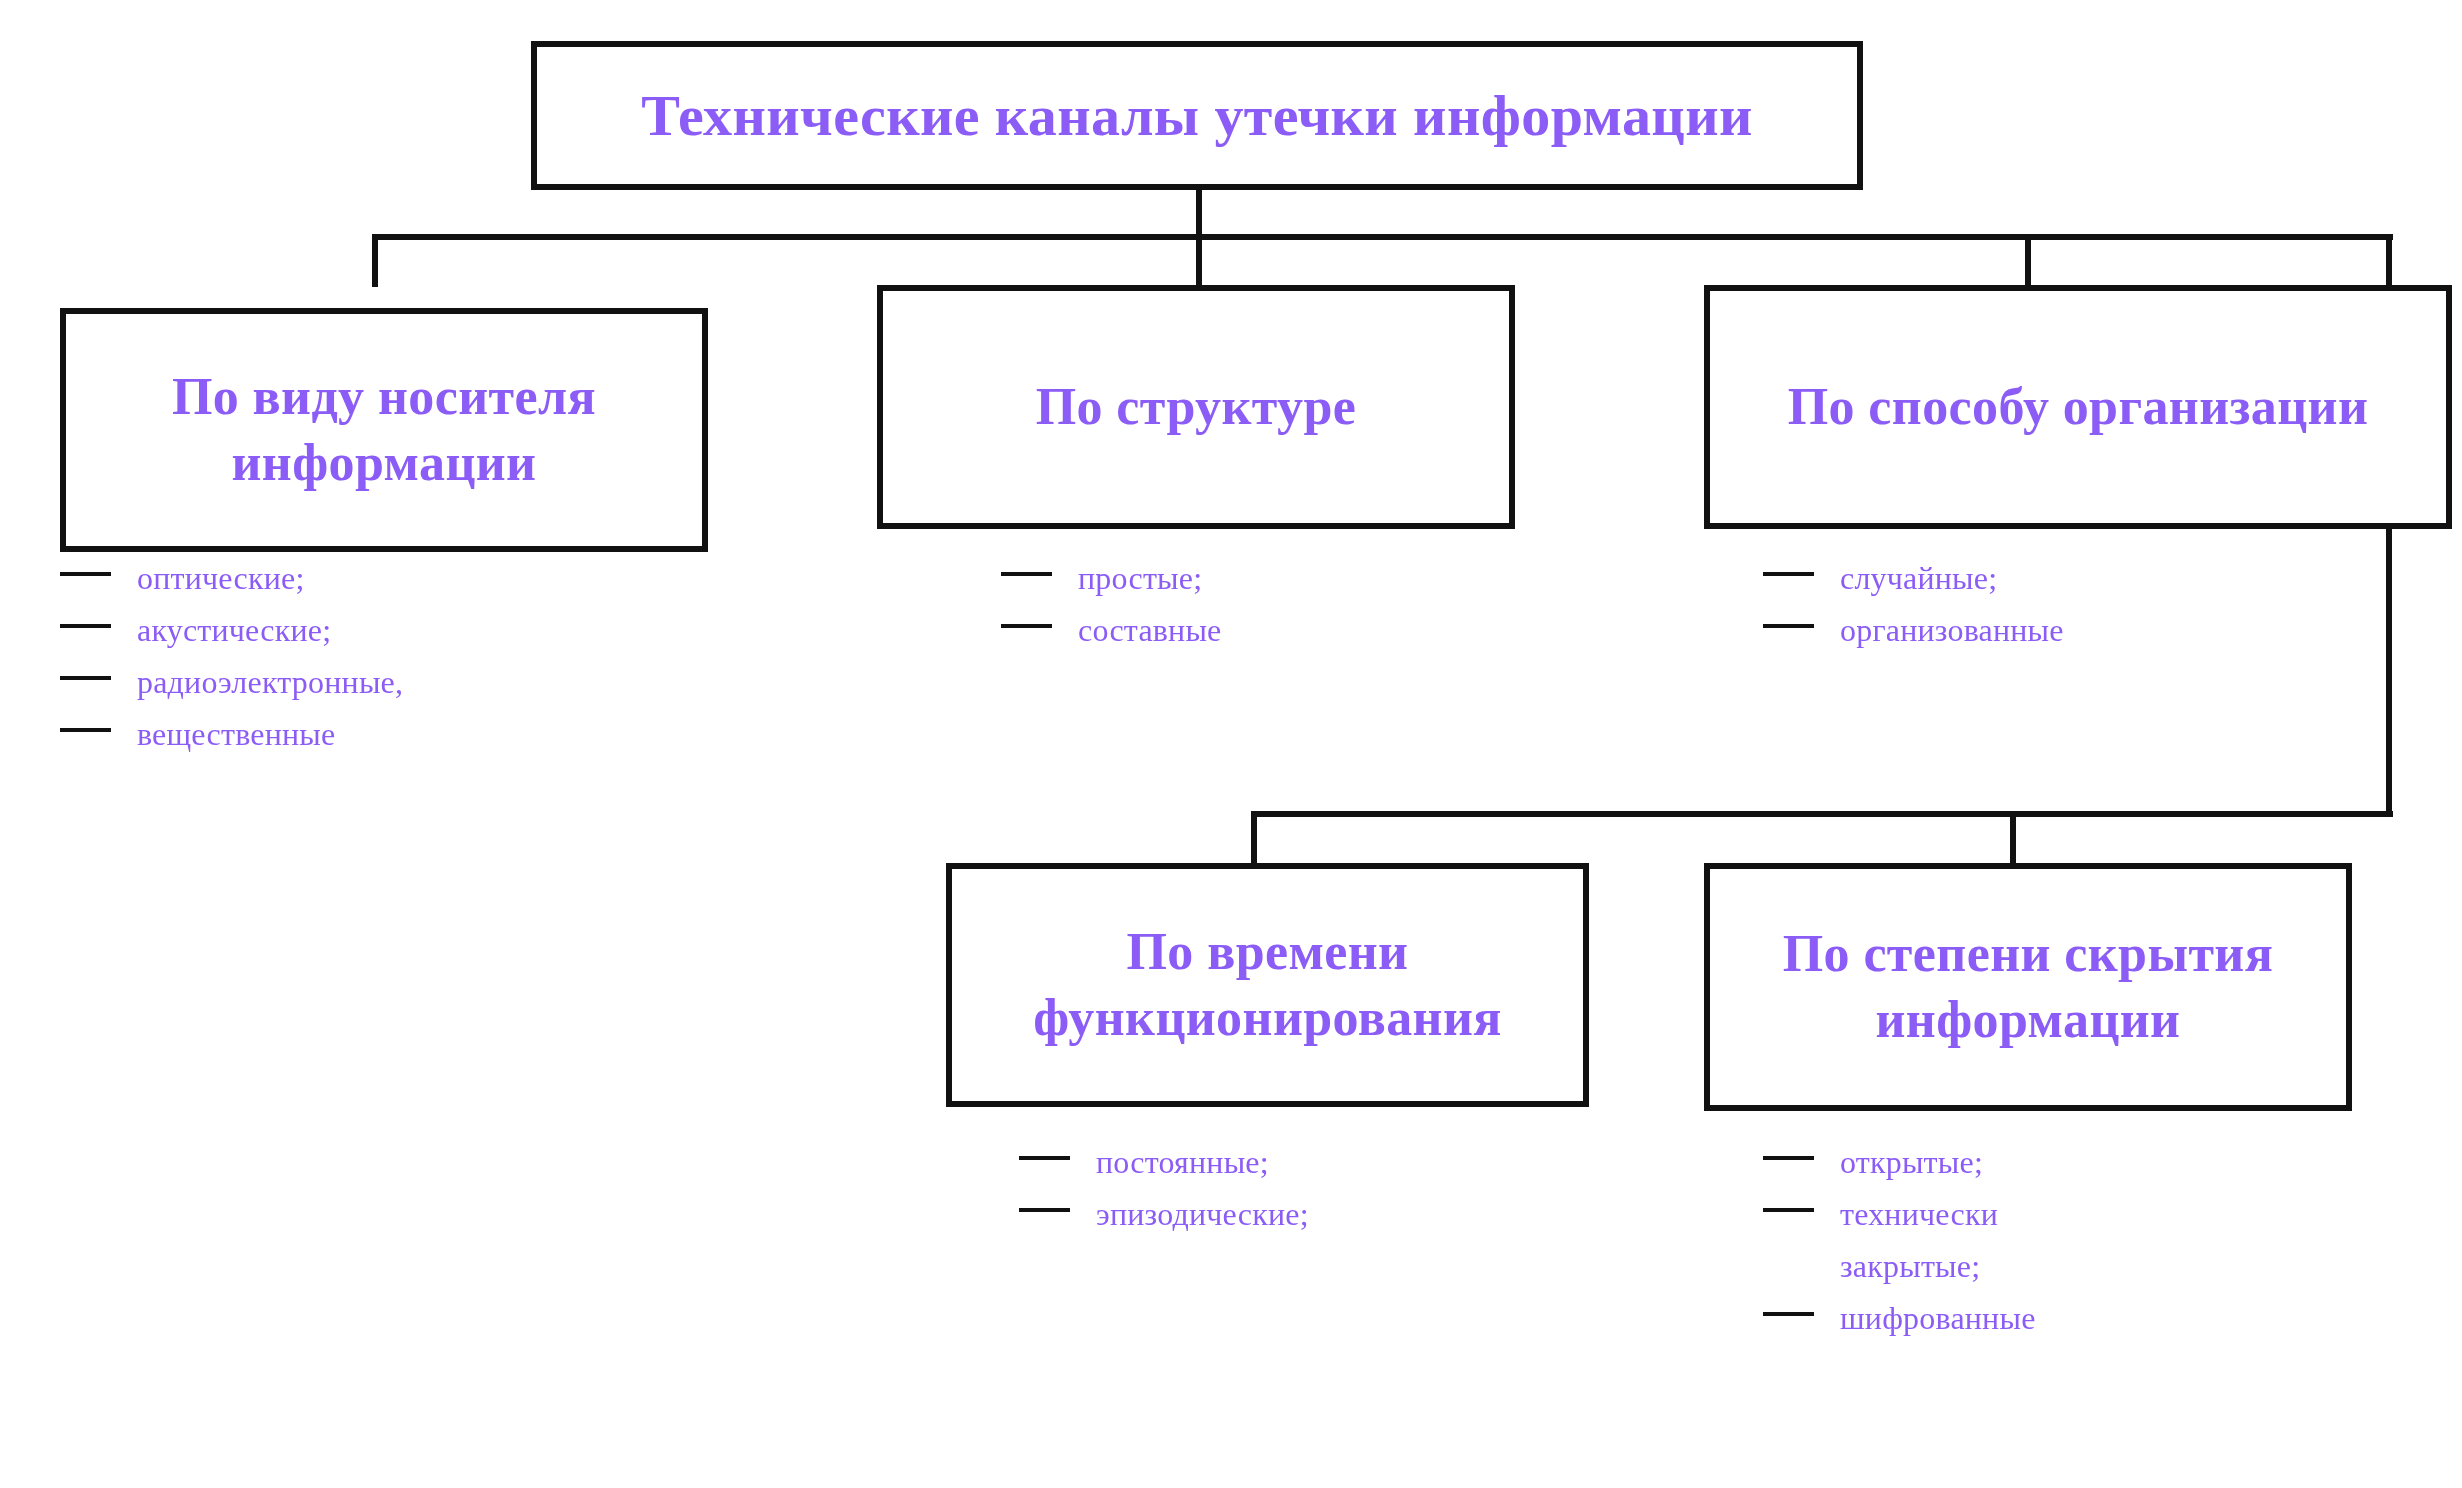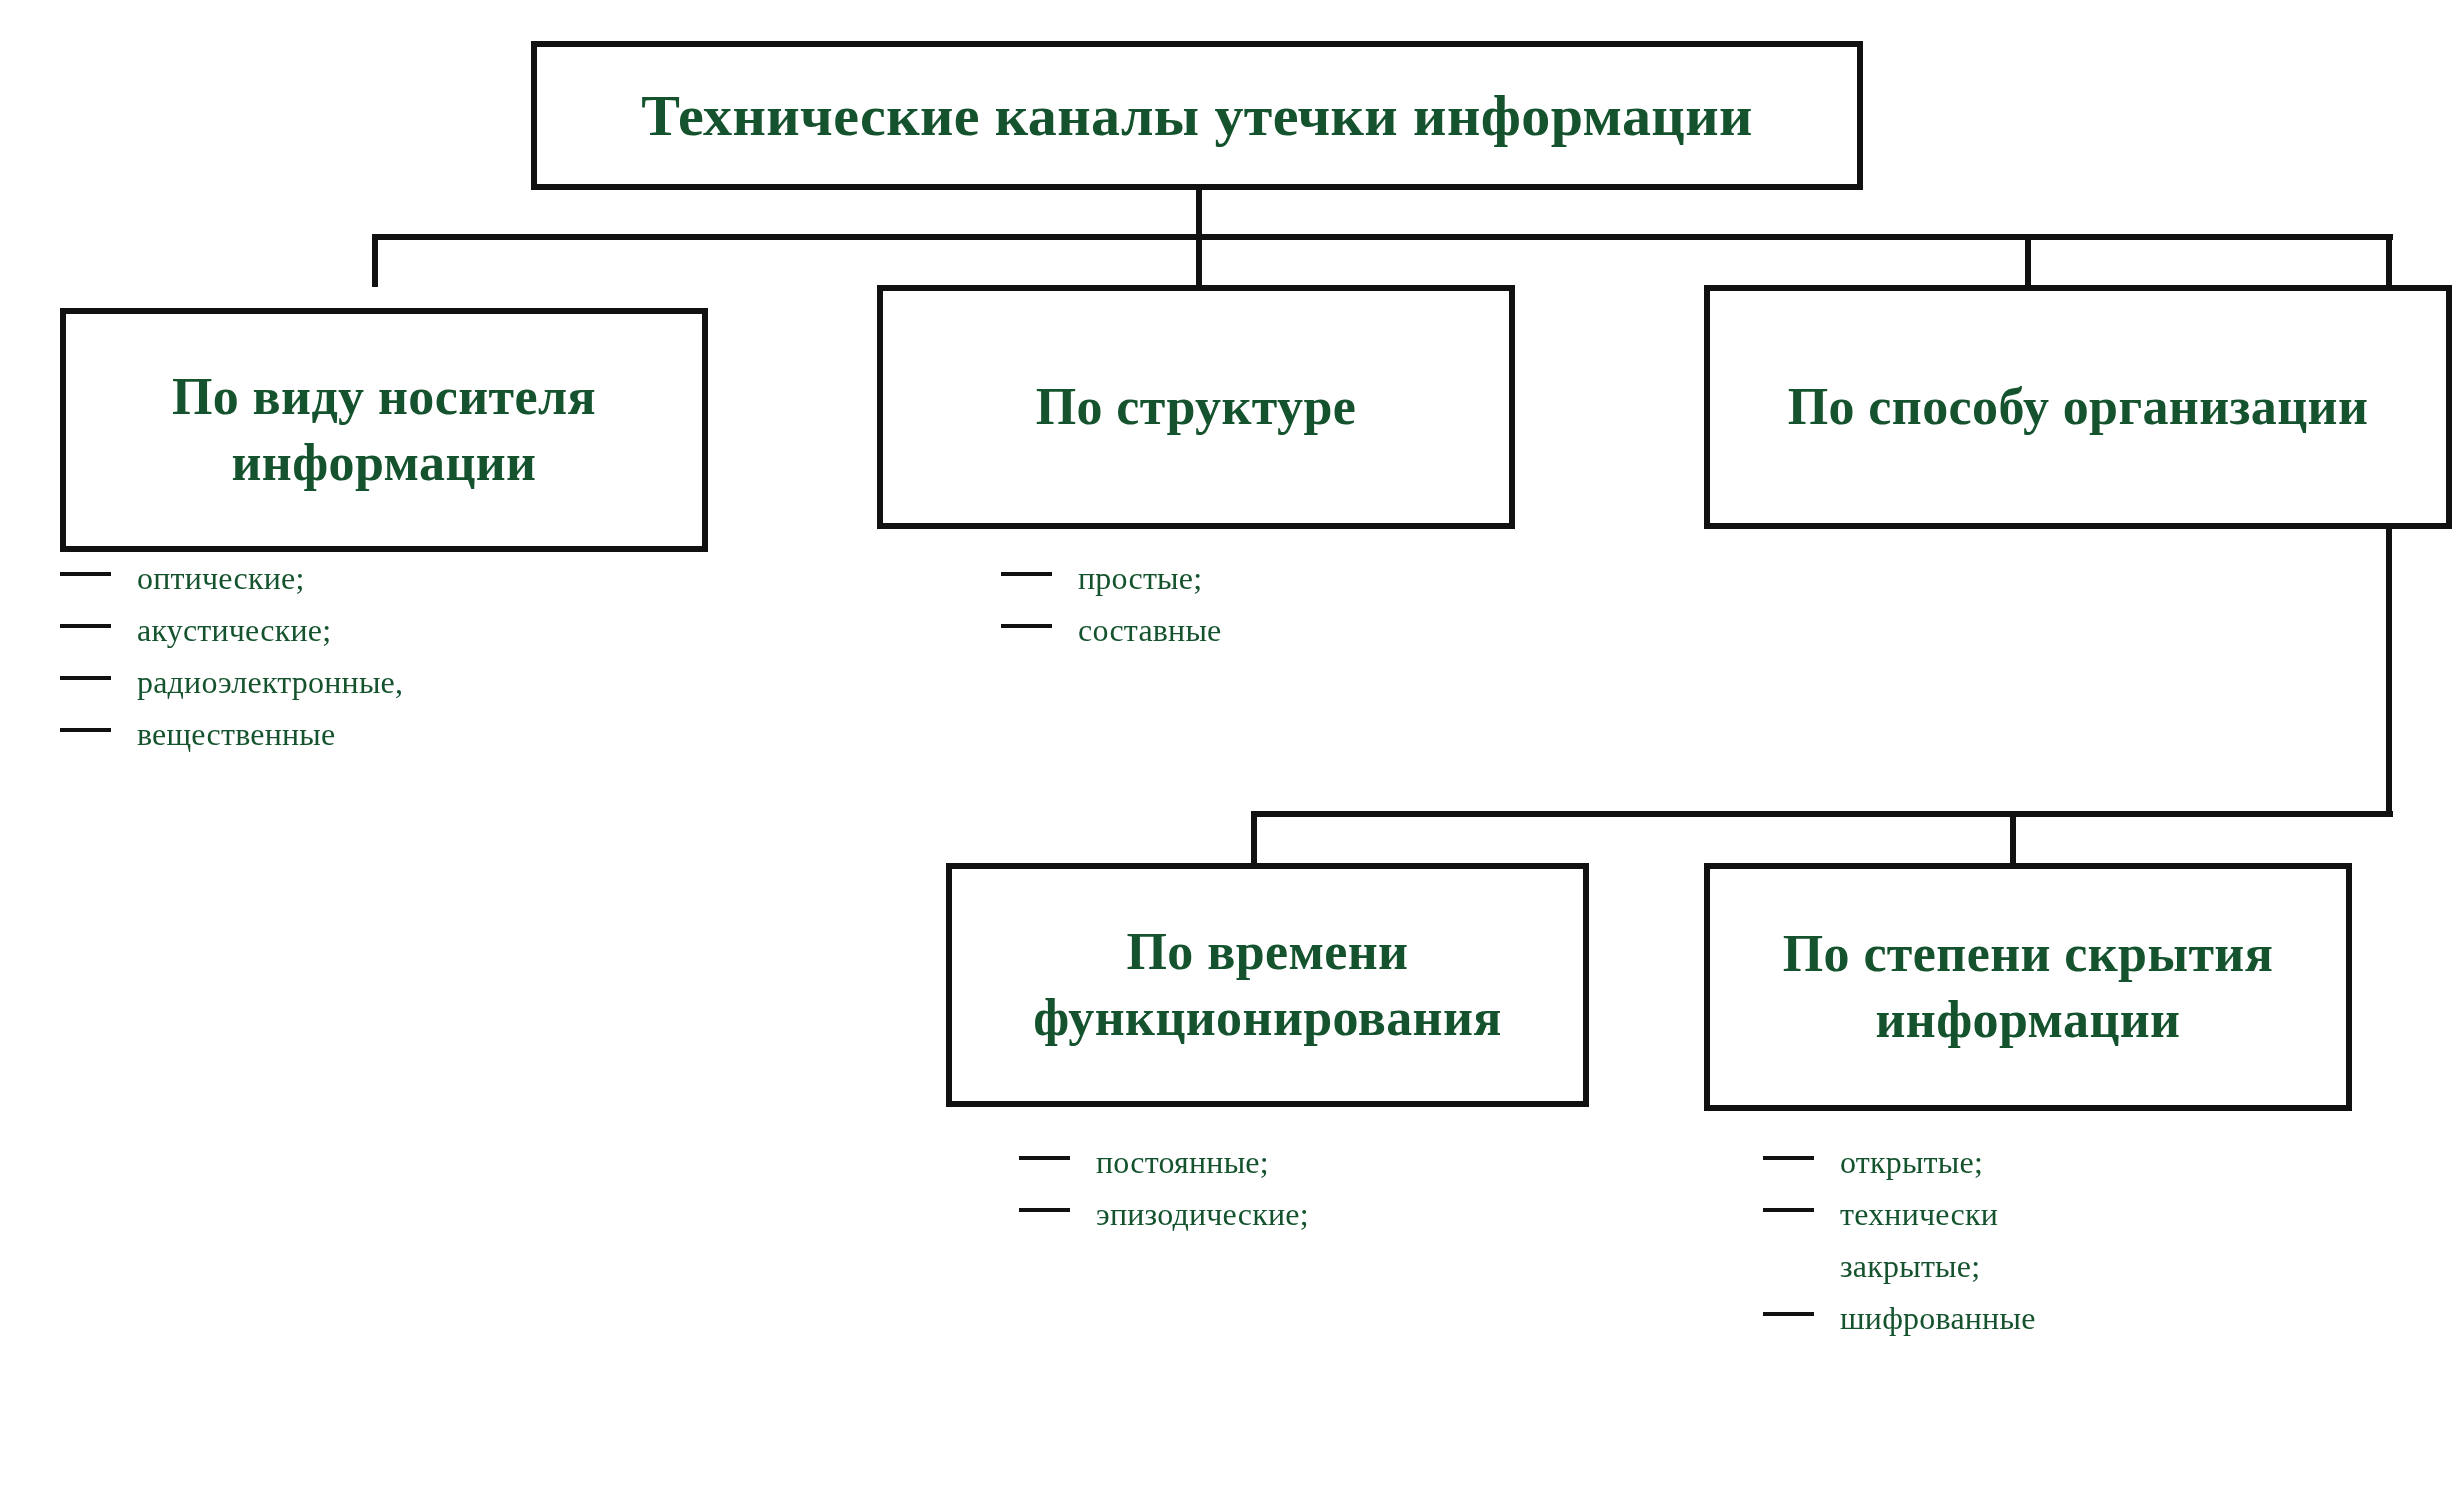--- a/index.html
+++ b/index.html
@@ -7,21 +7,21 @@
     padding: 0;
     background: #ffffff;
   }
   #canvas {
     position: relative;
     width: 2462px;
     height: 1489px;
     background: #ffffff;
     overflow: hidden;
     font-family: "Liberation Serif", "DejaVu Serif", serif;
-    color: #14532d;
+    color: #8b5cf6;
   }
 
   
   .box {
     position: absolute;
     box-sizing: border-box;
     border: 6.4px solid #111111;
     background: #ffffff;
     display: flex;
     align-items: center;
@@ -169,20 +169,30 @@
     <div class="bullet-row">
       <span class="bullet-dash"></span>
       <span class="bullet-text">простые;</span>
     </div>
     <div class="bullet-row">
       <span class="bullet-dash"></span>
       <span class="bullet-text">составные</span>
     </div>
   </div>
 
+  <div class="bullet-list" id="list-organize">
+    <div class="bullet-row">
+      <span class="bullet-dash"></span>
+      <span class="bullet-text">случайные;</span>
+    </div>
+    <div class="bullet-row">
+      <span class="bullet-dash"></span>
+      <span class="bullet-text">организованные</span>
+    </div>
+  </div>
 
   <div class="bullet-list" id="list-time">
     <div class="bullet-row">
       <span class="bullet-dash"></span>
       <span class="bullet-text">постоянные;</span>
     </div>
     <div class="bullet-row">
       <span class="bullet-dash"></span>
       <span class="bullet-text">эпизодические;</span>
     </div>

